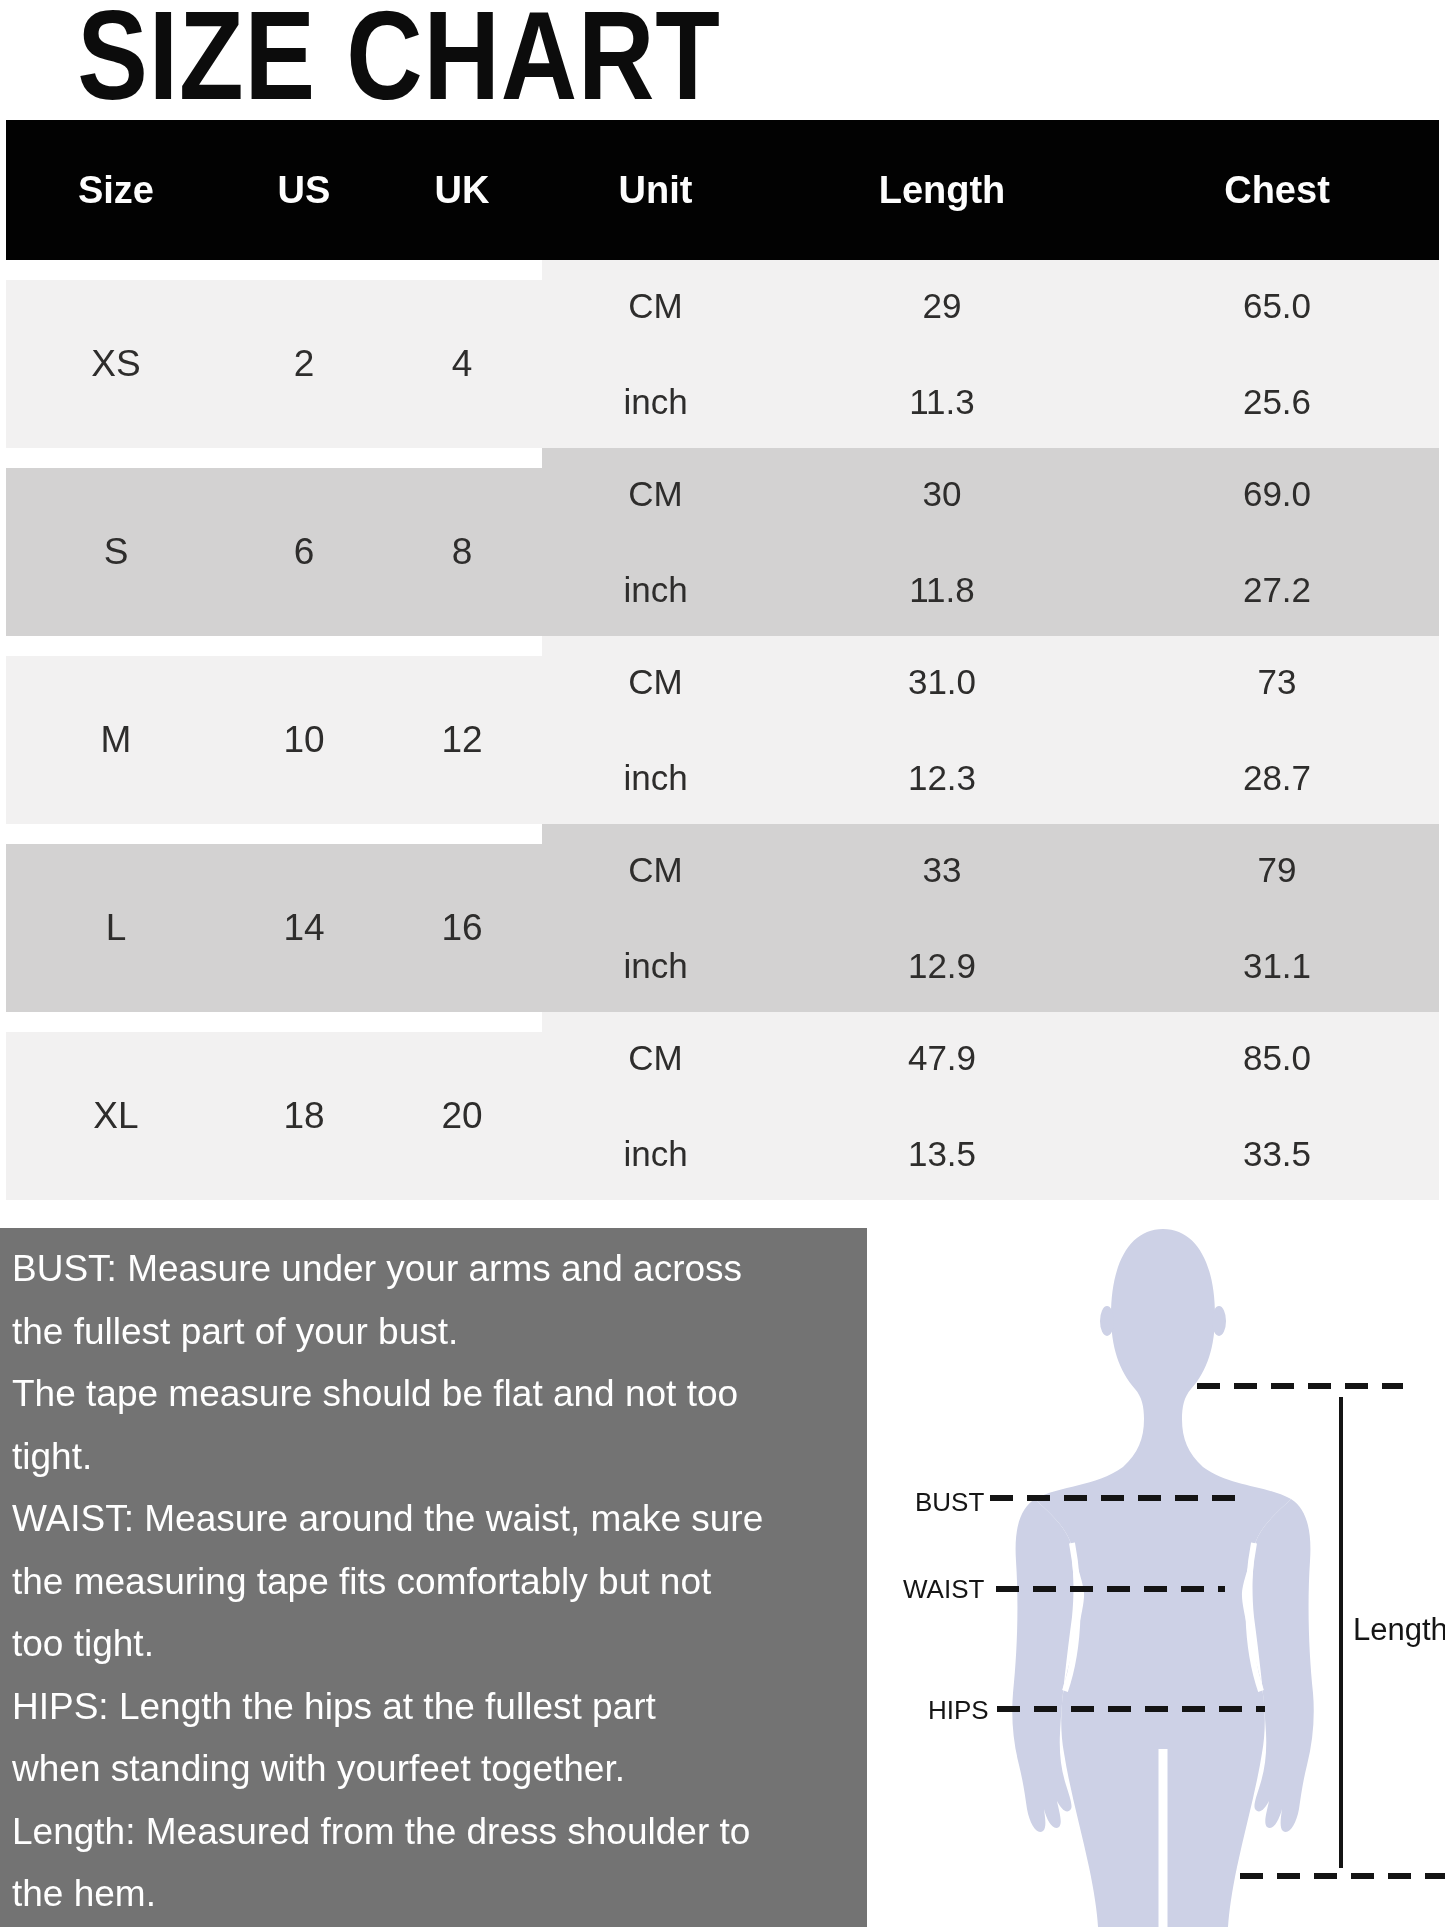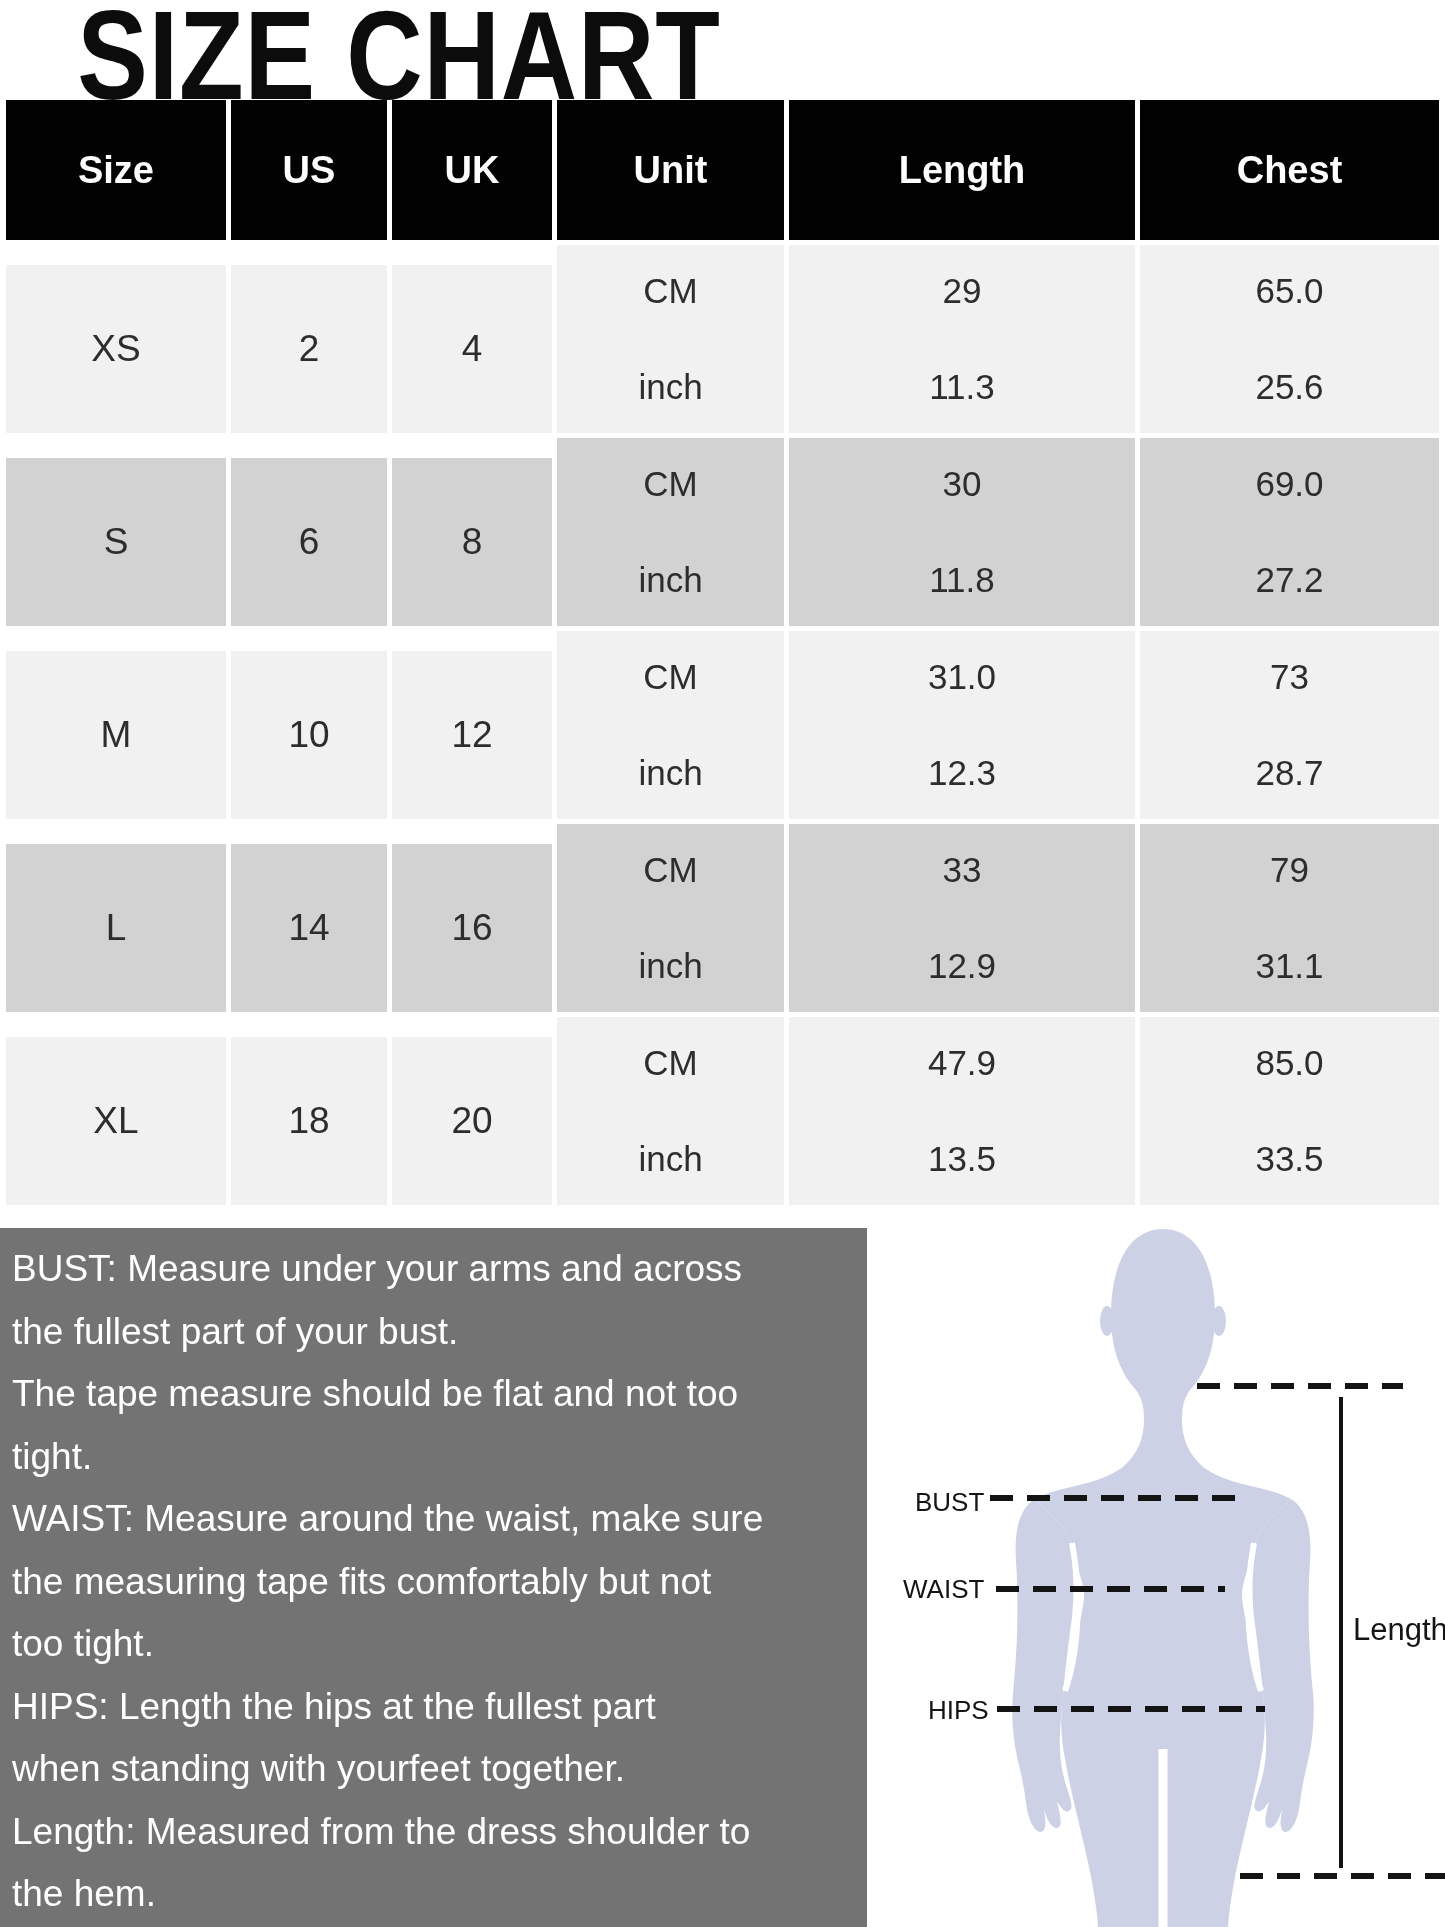--- a/index.html
+++ b/index.html
@@ -6,23 +6,23 @@
   .page{position:relative;width:1445px;height:1927px;background:#ffffff;overflow:hidden;
         font-family:"Liberation Sans","DejaVu Sans",sans-serif;color:#2e2d2c;}
 
   
   .title-wrap{position:absolute;left:16px;top:0;width:100%;height:112px;
               display:flex;align-items:center;justify-content:flex-start;}
   .title-text{font-size:126px;font-weight:700;color:#0c0c0c;white-space:nowrap;
               transform:scaleX(0.84);letter-spacing:1px;line-height:1;}
 
   
-  .size-table{position:absolute;left:6px;top:100px;width:1433px;
+  .size-table{position:absolute;left:6px;top:120px;width:1433px;
               display:grid;grid-template-columns:220px 156px 160px 227px 346px 1fr;
-              grid-template-rows:140px repeat(5,188px);gap:5px;text-align:center;}
+              grid-template-rows:140px repeat(5,188px);text-align:center;}
   .th{background:#020202;color:#fdfdfd;font-weight:700;font-size:38px;
       display:flex;align-items:center;justify-content:center;}
   .td{display:flex;align-items:center;justify-content:center;font-size:37px;margin-top:20px;}
   .sub{display:grid;grid-template-rows:1fr 1fr;gap:5px;}
   .sub > div{display:flex;align-items:center;justify-content:center;font-size:35px;}
   .light, .light .subcell{background:#f2f1f1;}
   .dark,  .dark  .subcell{background:#d3d2d2;}
   .subcell{width:100%;height:100%;}
 
   

